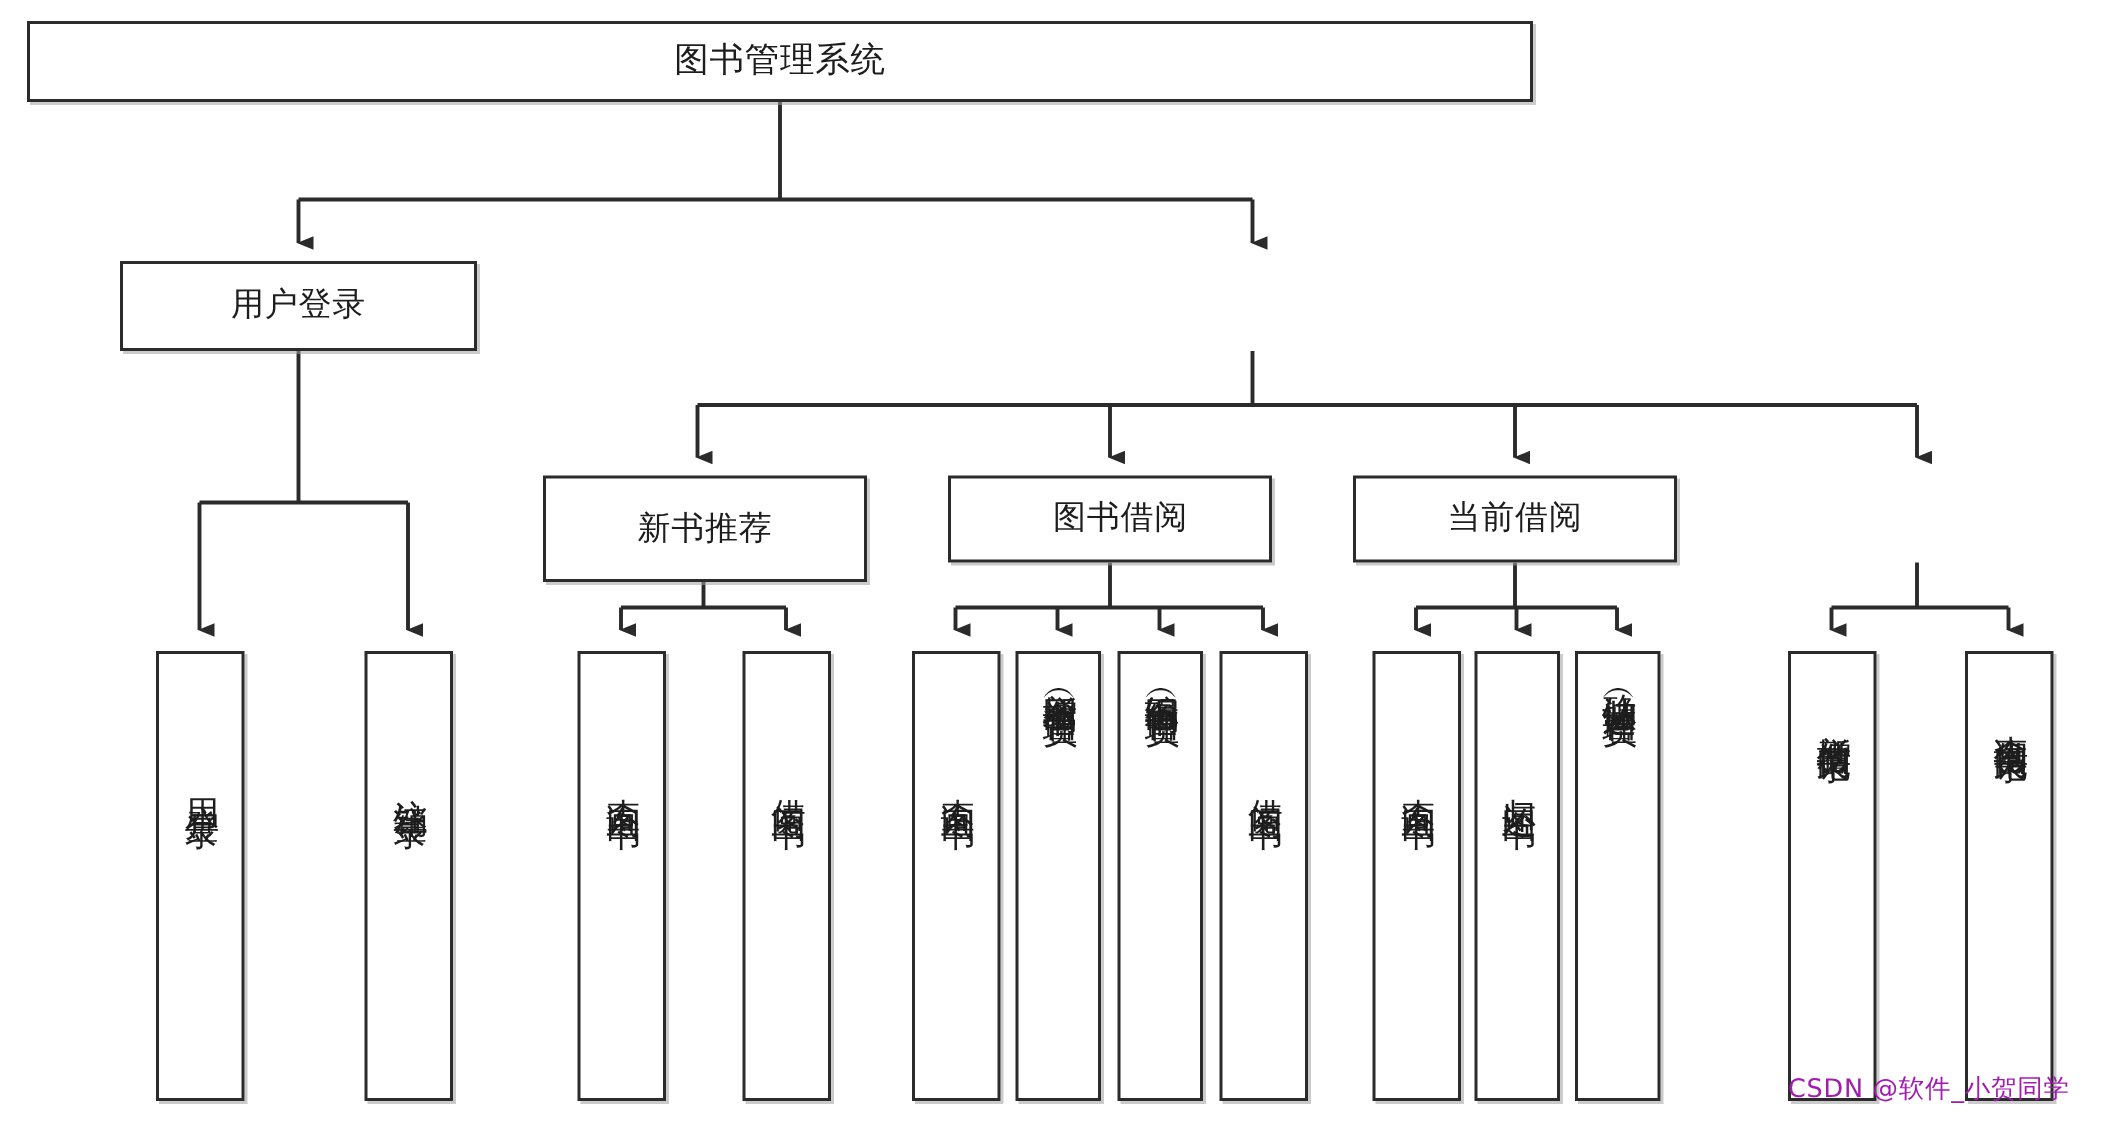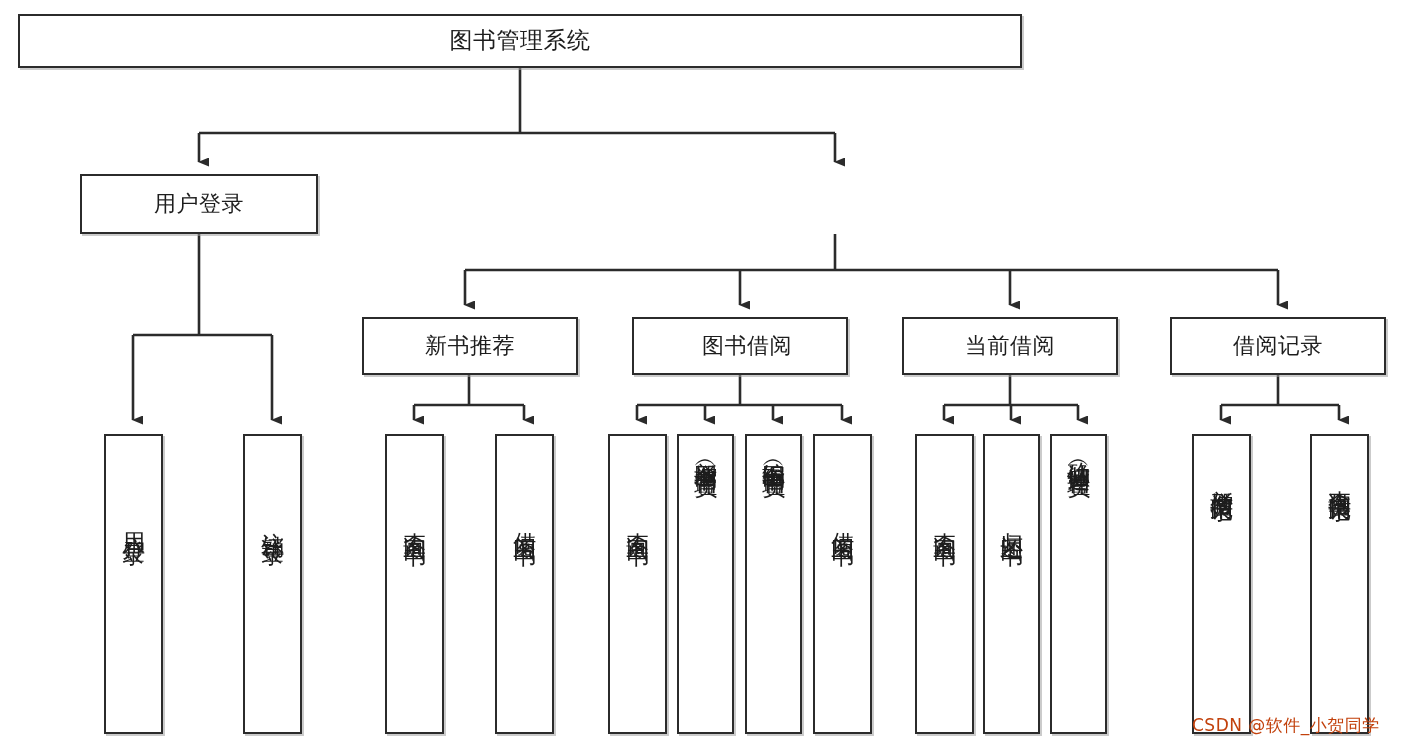--- a/index.html
+++ b/index.html
@@ -61,21 +61,21 @@
     height: 100%;
     display: block;
     text-align: start;
   }
   .node.vertical.tall-text .label {
     letter-spacing: 2px;
   }
   .watermark {
     position: absolute;
     font-size: 17px;
-    color: #c2410c;
+    color: #a21caf;
     white-space: nowrap;
     letter-spacing: 0.5px;
     font-family: "DejaVu Sans", "Liberation Sans", sans-serif;
   }
 </style>
 </head>
 <body>
 
 <div id="canvas">
 
@@ -130,31 +130,28 @@
   </svg>
 
   <div class="node root horizontal" style="left:18px; top:14px; width:1004px; height:54px;">
     <span class="label">图书管理系统</span>
   </div>
 
   <div class="node horizontal" style="left:80px; top:174px; width:238px; height:60px;">
     <span class="label">用户登录</span>
   </div>
 
-  <div class="node horizontal" style="left:362px; top:317px; width:216px; height:58px;">
+  <div class="node horizontal" style="left:362px; top:317px; width:216px; height:71px;">
     <span class="label">新书推荐</span>
   </div>
   <div class="node horizontal" style="left:632px; top:317px; width:216px; height:58px;padding-left:14px;">
     <span class="label">图书借阅</span>
   </div>
   <div class="node horizontal" style="left:902px; top:317px; width:216px; height:58px;align-items:center;">
     <span class="label">当前借阅</span>
-  </div>
-  <div class="node horizontal" style="left:1170px; top:317px; width:216px; height:58px;">
-    <span class="label">借阅记录</span>
   </div>
 
   <div class="node vertical" style="left:104px; top:434px; width:59px; height:300px; padding-top:78px;">
     <span class="label">用户登录</span>
   </div>
   <div class="node vertical" style="left:243px; top:434px; width:59px; height:300px; padding-top:78px;">
     <span class="label">注销登录</span>
   </div>
 
   <div class="node vertical" style="left:385px; top:434px; width:59px; height:300px; padding-top:78px;">

